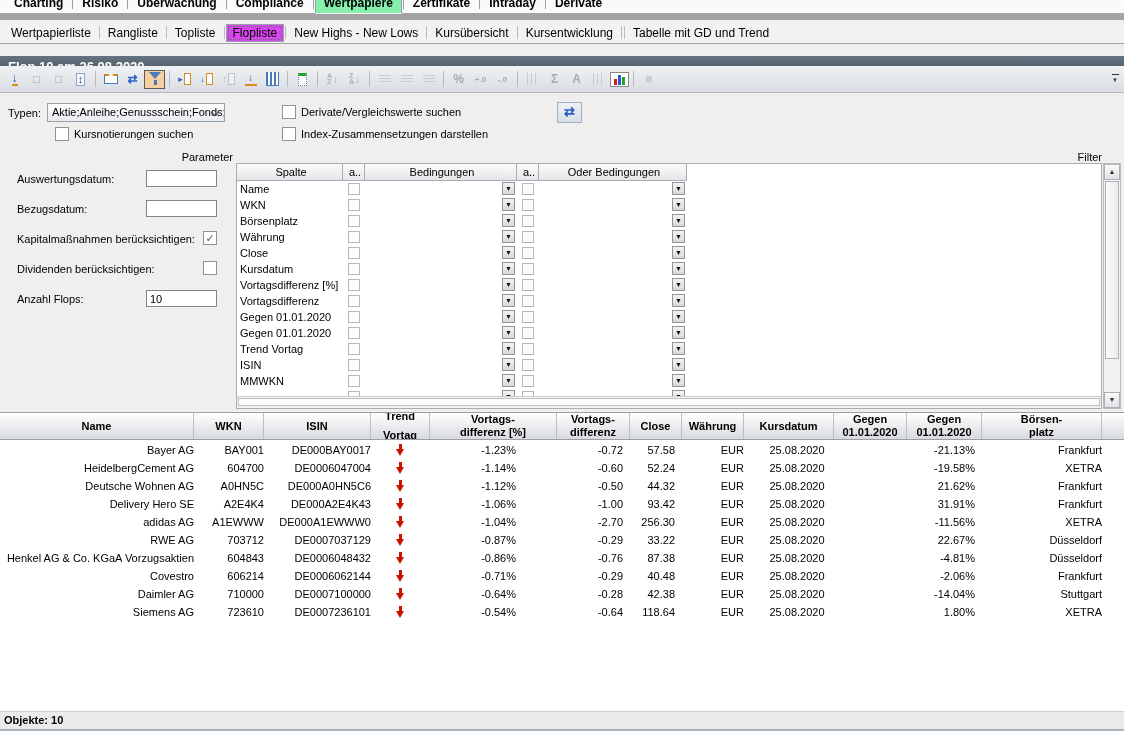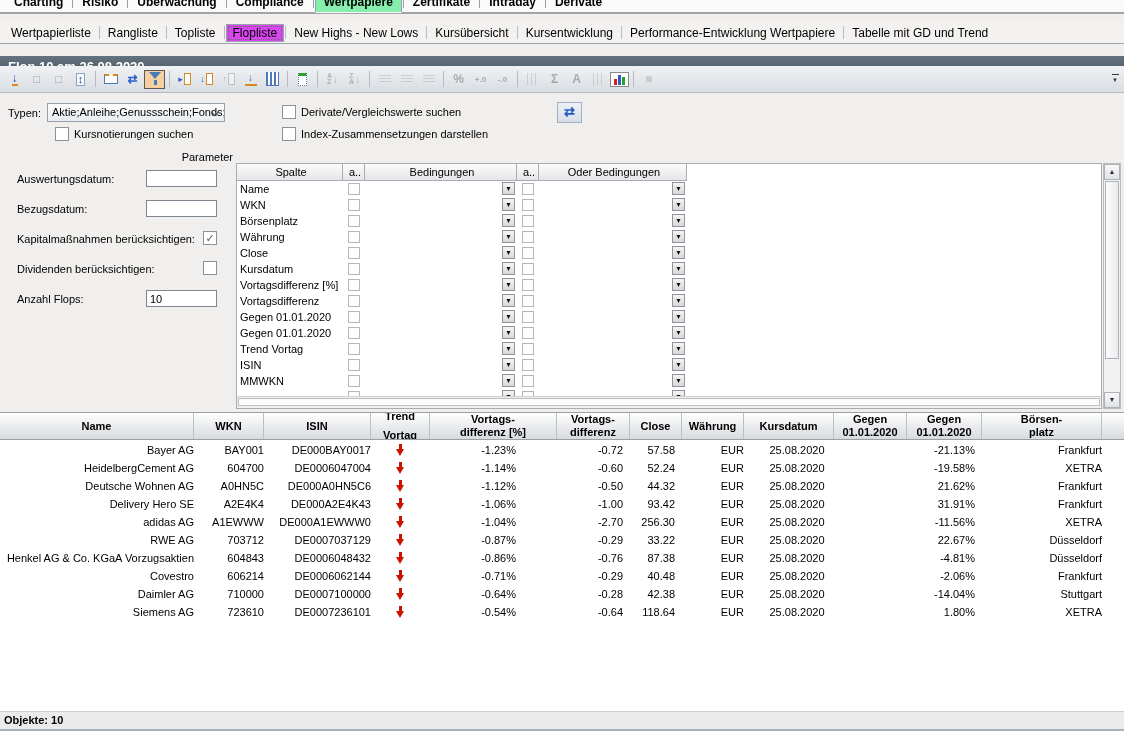--- a/index.html
+++ b/index.html
@@ -1,21 +1,21 @@
 <!DOCTYPE html>
 <html><head>
 <meta charset="utf-8">
 <style>
   html,body{margin:0;padding:0;background:#d8d8d8;}
   .app{position:relative;width:1124px;height:731px;background:#f1efed;overflow:hidden;
        font-family:"Liberation Sans",sans-serif;font-size:11px;color:#000;}
 
   
-  .row1{position:absolute;left:0;top:0;width:100%;height:14px;background:#fbfafa;
-        border-bottom:2px solid #a3a3a3;display:flex;align-items:flex-end;padding-left:6px;box-sizing:border-box;}
+  .row1{position:absolute;left:0;top:0;width:100%;height:20px;background:#fbfafa;
+        border-bottom:7px solid #a3a3a3;display:flex;align-items:flex-end;padding-left:6px;box-sizing:border-box;}
   .tab{font-weight:bold;font-size:12px;padding:3px 8px;white-space:nowrap;cursor:default;}
   .tab.active{border:1px solid #97a1ab;border-bottom:1px solid #fbfafa;margin-bottom:-1px;background:#86efac;}
   .tabsep{width:1px;height:13px;background:#9aa0a6;margin:0 1px 4px;}
 
   
   .row2{position:absolute;left:0;top:22px;width:100%;height:22px;background:#f4f2f0;
         border-bottom:1px solid #9aa5ae;display:flex;align-items:center;padding-left:4px;box-sizing:border-box;}
   .subtab{font-size:12px;padding:2px 7px;white-space:nowrap;cursor:default;}
   .subtab.active{background:#d946ef;border:1px solid #97a1ab;padding:1px 6px;
                  outline:1px dotted #6b6b6b;outline-offset:-3px;}
@@ -184,21 +184,20 @@
       <div class="subtab">Topliste</div>
       <span class="subsep"></span>
       <div class="subtab active">Flopliste</div>
       <span class="subsep"></span>
       <div class="subtab">New Highs - New Lows</div>
       <span class="subsep"></span>
       <div class="subtab">Kursübersicht</div>
       <span class="subsep"></span>
       <div class="subtab">Kursentwicklung</div>
       <span class="subsep"></span>
-      <div class="subtab">Performance-Entwicklung Wertpapiere</div>
       <span class="subsep"></span>
       <div class="subtab">Tabelle mit GD und Trend</div>
     </div>
 
   <div class="titlebar">Flop 10 am 26.08.2020</div>
 
   <div class="toolbar">
       <div class="tbi u-orange">
         <span style="color: rgb(29, 85, 168);">↓</span>
       </div>
@@ -300,20 +299,21 @@
       <div class="prow">
         <span class="plab">Dividenden berücksichtigen:</span>
         <span class="cb"></span>
       </div>
       <div class="prow">
         <span class="plab">Anzahl Flops:</span>
         <input class="pinput" value="10" style="">
       </div>
     </div>
 
+  <div class="paneltitle" style="left:236px;width:866px;">Filter</div>
   <div class="filterbox">
     <div class="fheader">
         <div class="fhc">Spalte</div>
         <div class="fhc">a..</div>
         <div class="fhc">Bedingungen</div>
         <div class="fhc">a..</div>
         <div class="fhc">Oder Bedingungen</div>
       </div>
     <div class="frows">
         <div class="frow">

